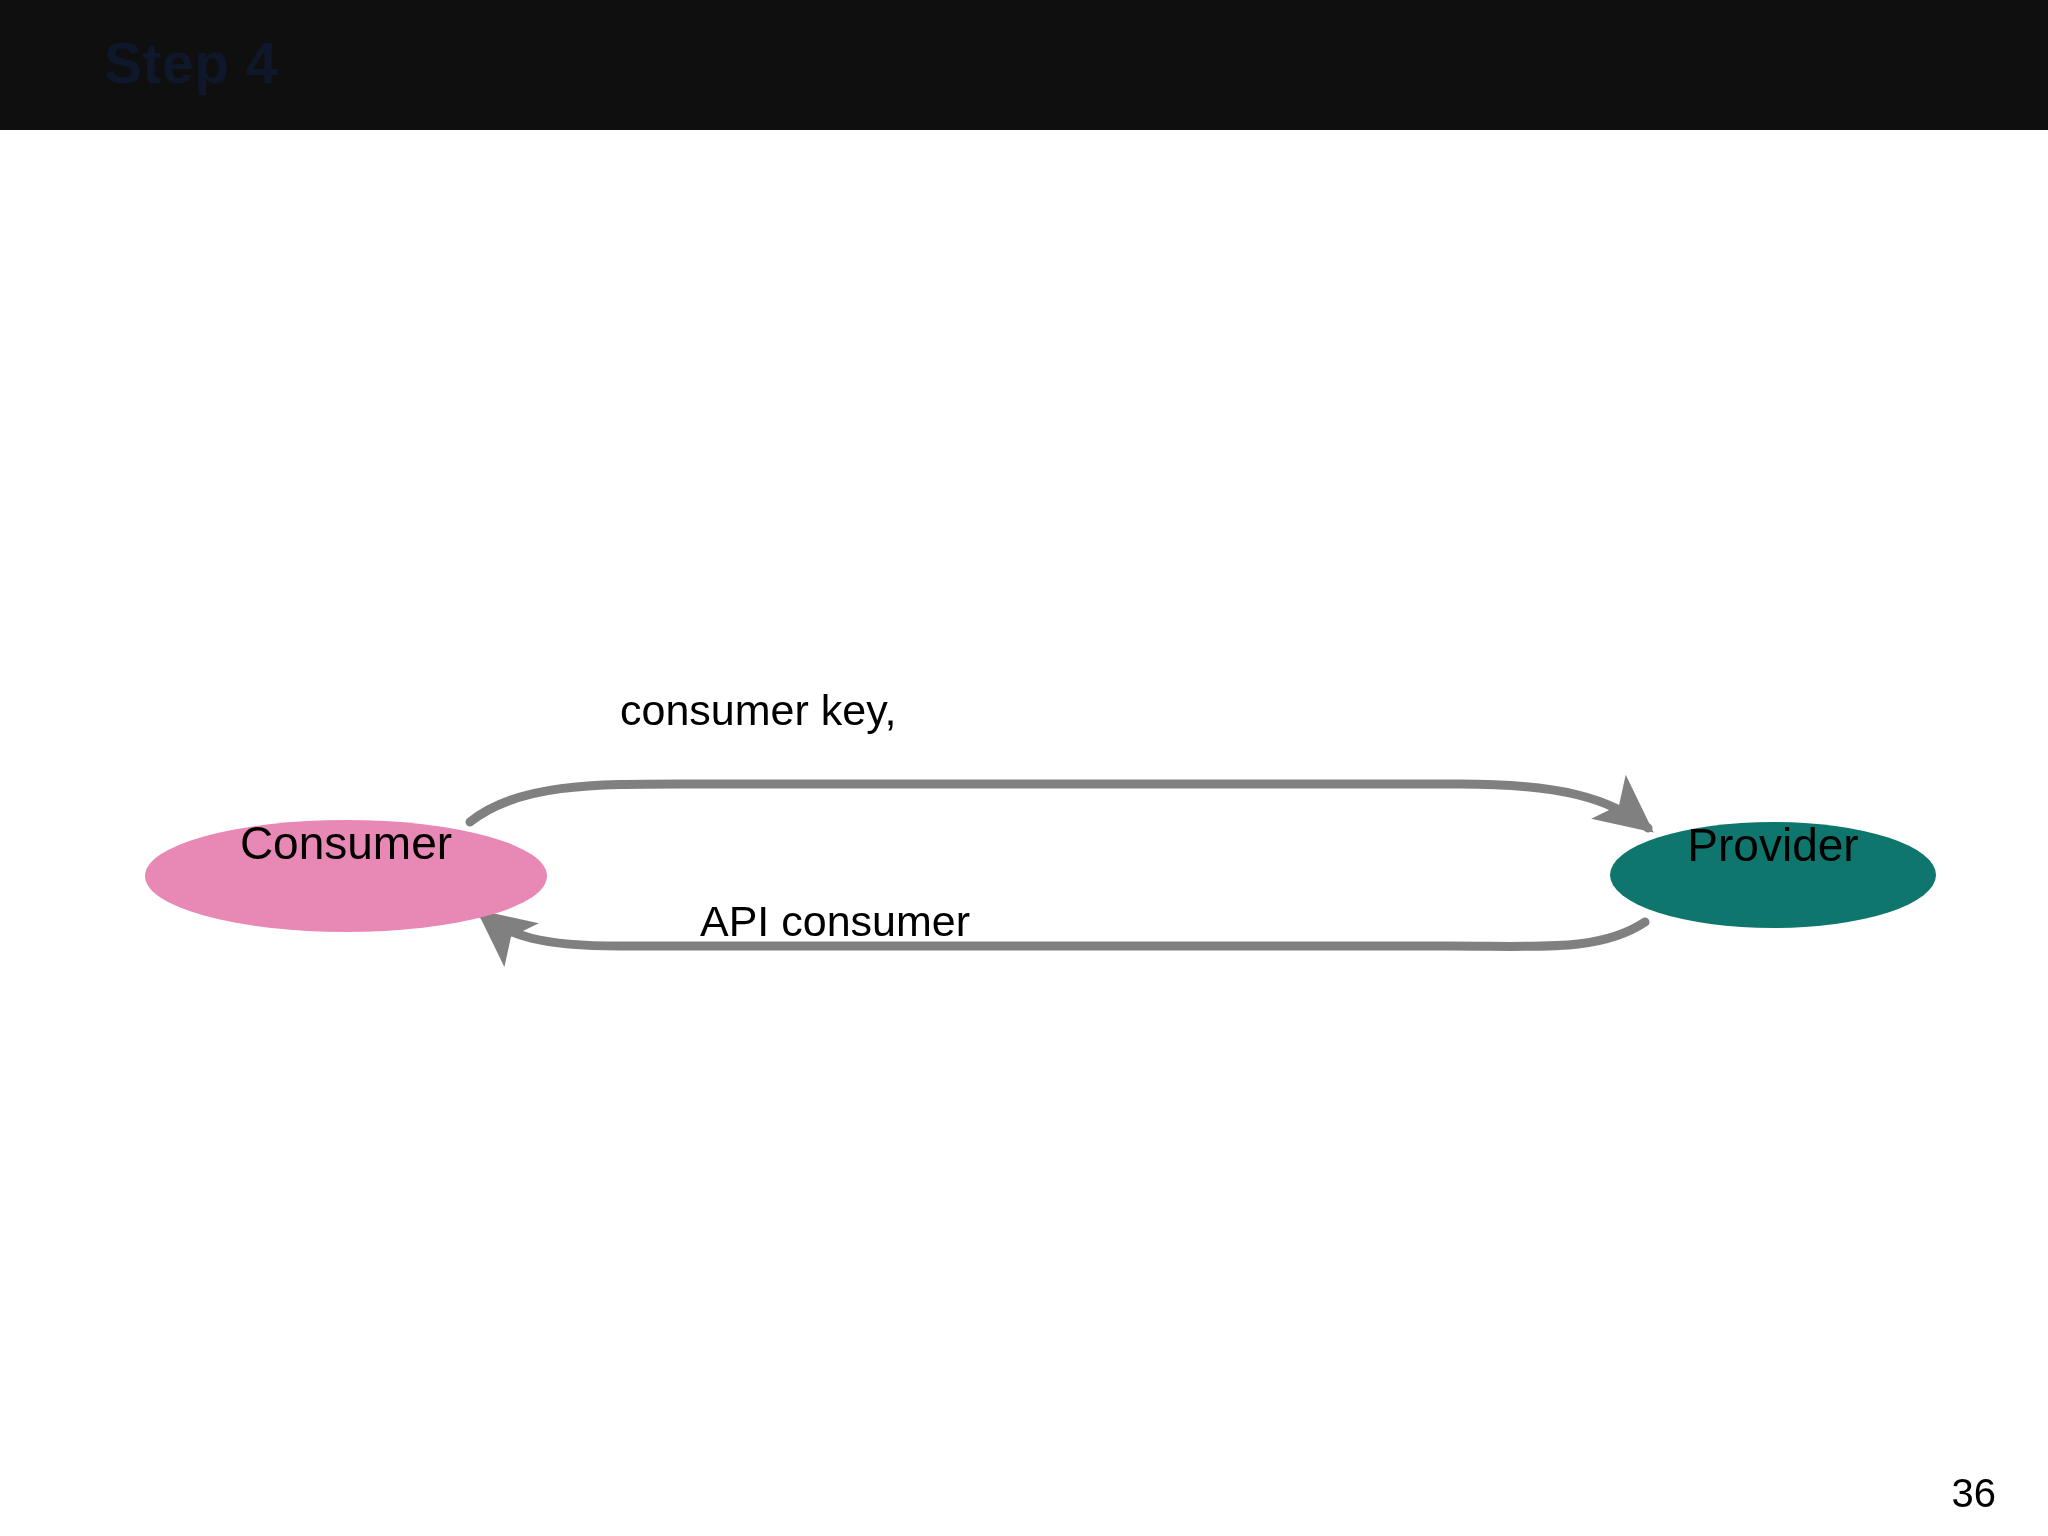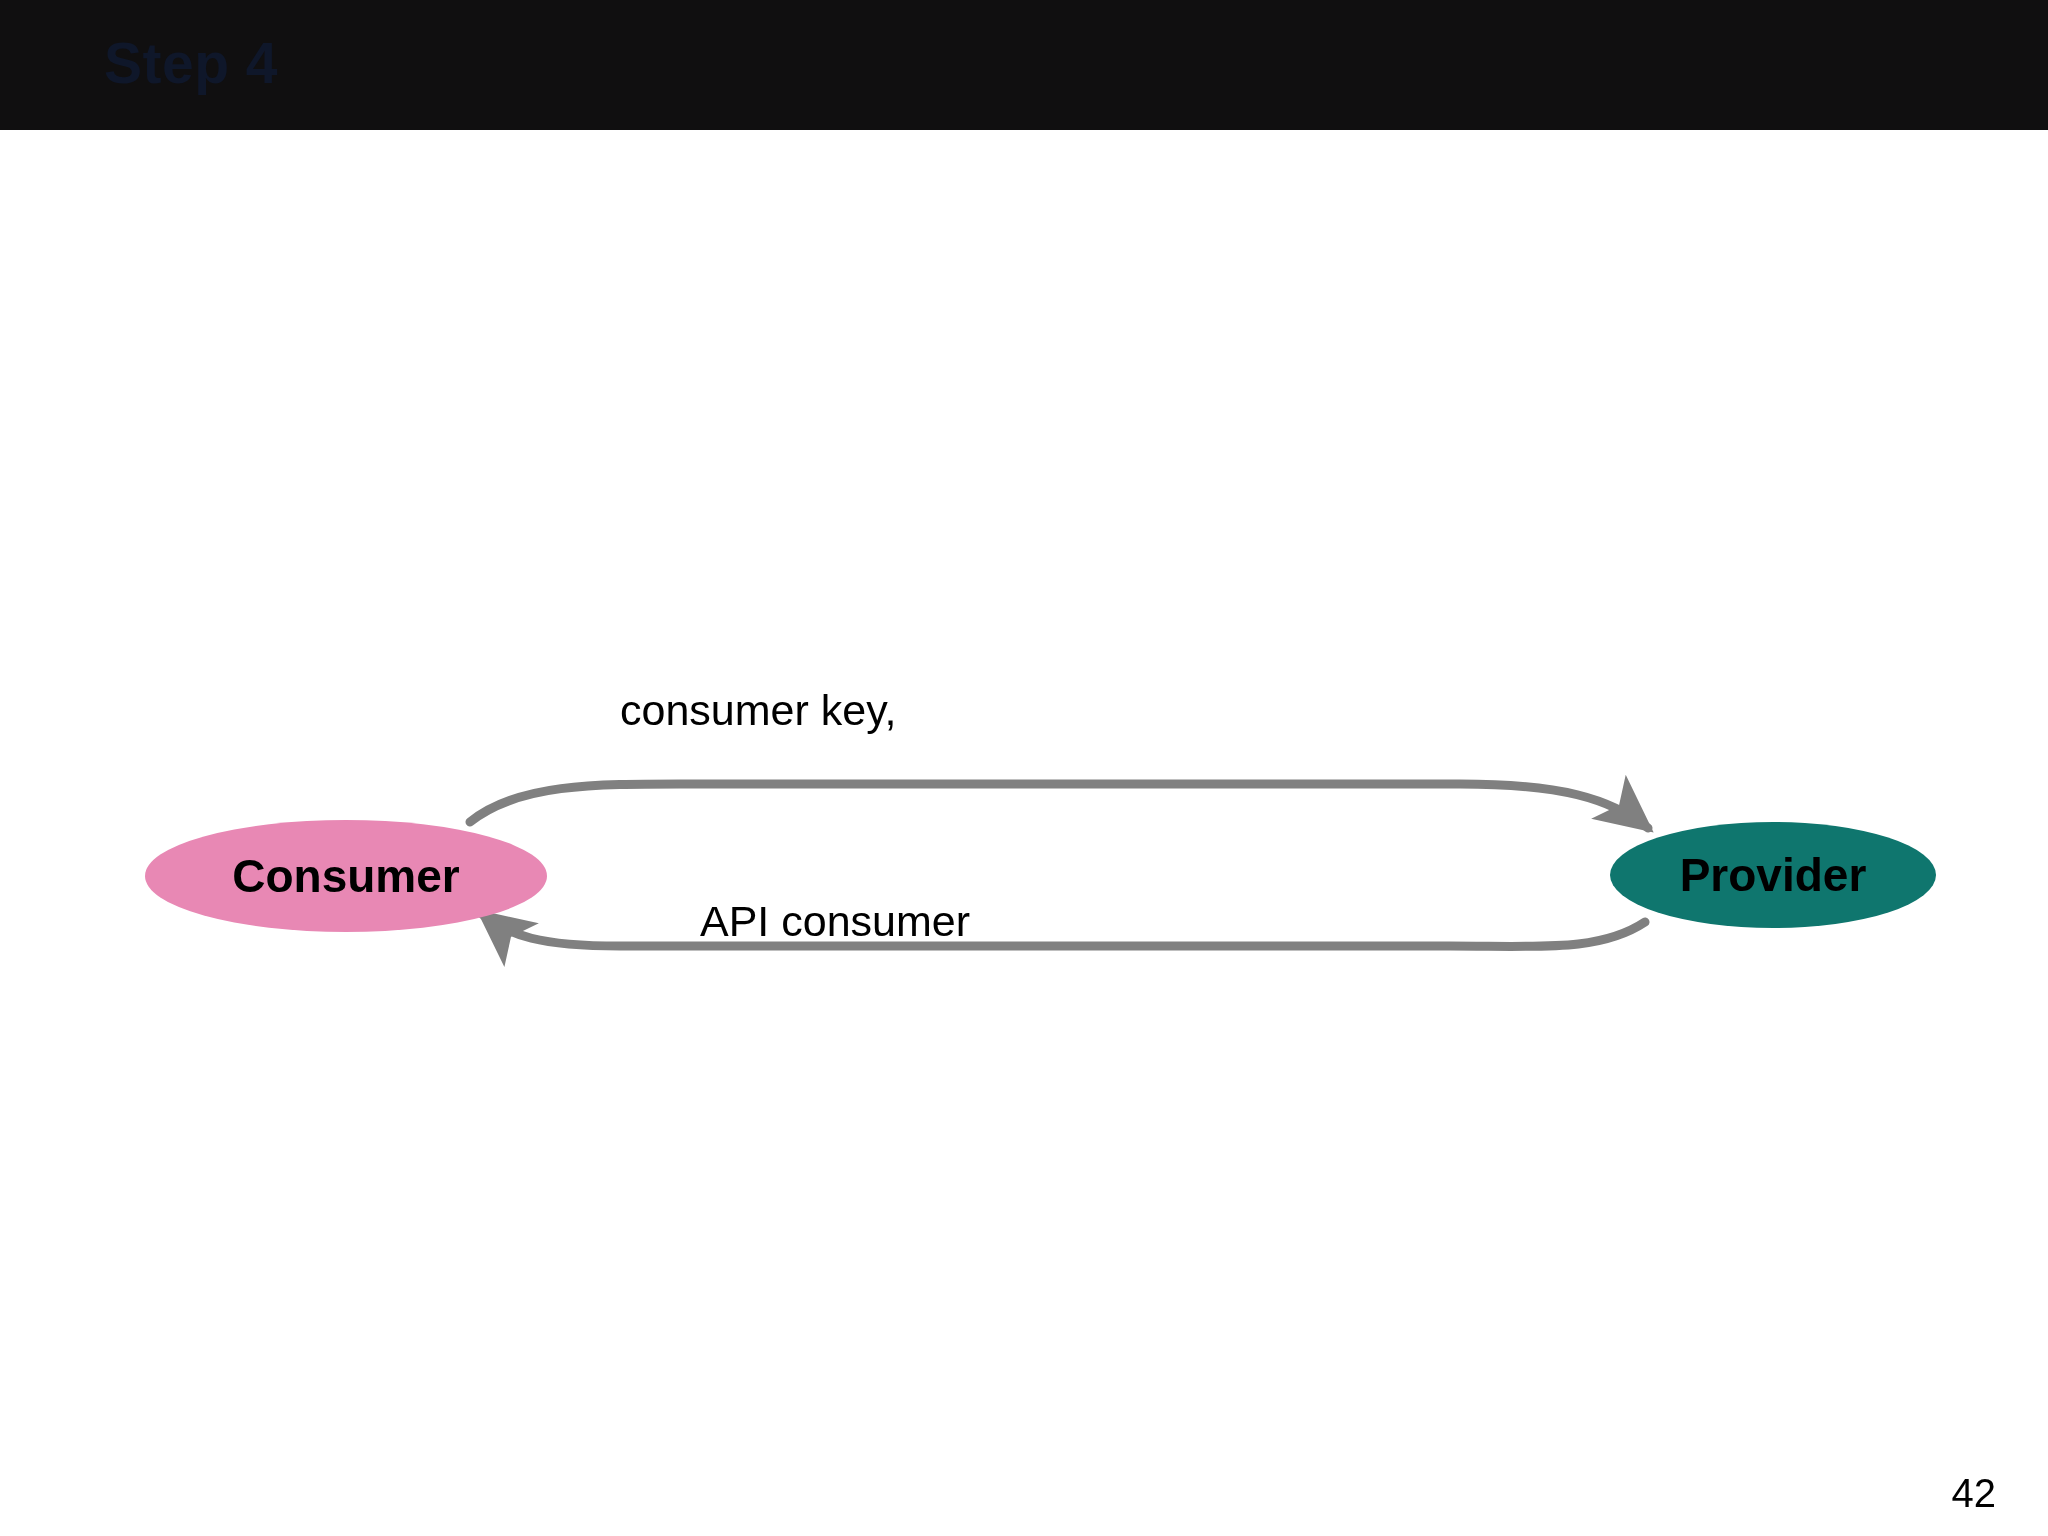--- a/index.html
+++ b/index.html
@@ -55,23 +55,21 @@
     height: 1536px;
     pointer-events: none;
   }
   #diagram .hit { pointer-events: auto; }
 
   
   .node {
     position: absolute;
     border-radius: 50%;
     display: flex;
-    align-items: center;
     justify-content: center;
-    font-weight: bold;
   }
   .node-label {
     font-family: "Liberation Sans", sans-serif;
     font-size: 46px;
     color: #000000;
     white-space: nowrap;
     line-height: 1;
   }
   #node-consumer {
     left: 145px;
@@ -159,13 +157,13 @@
 </div>
 
 <div class="edge-label" id="label-request">
   <div>consumer key,</div>
 </div>
 
 <div class="edge-label" id="label-response">
   <div>API consumer</div>
 </div>
 
-<div id="page-number">42</div>
+<div id="page-number">36</div>
 
 </body></html>

